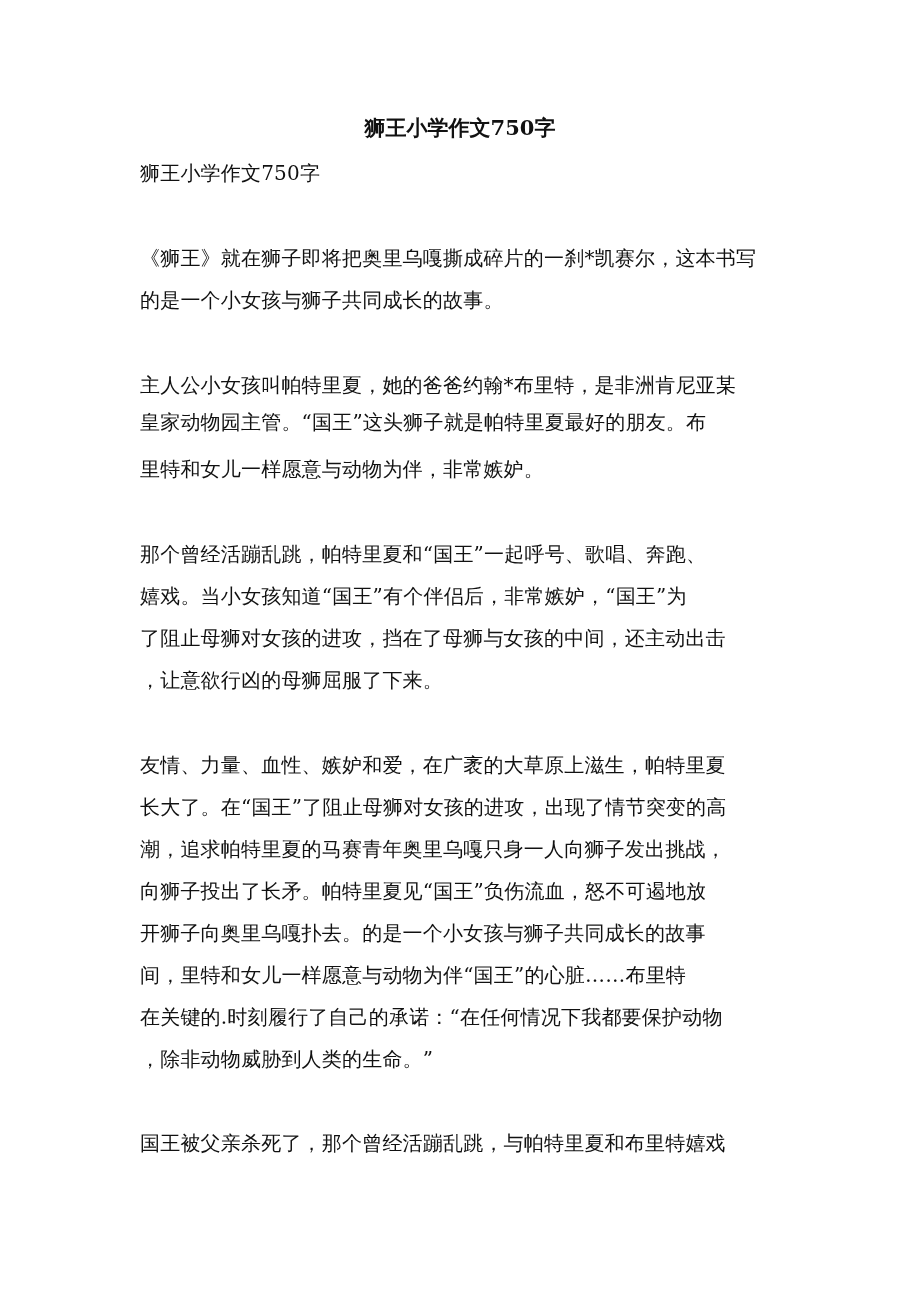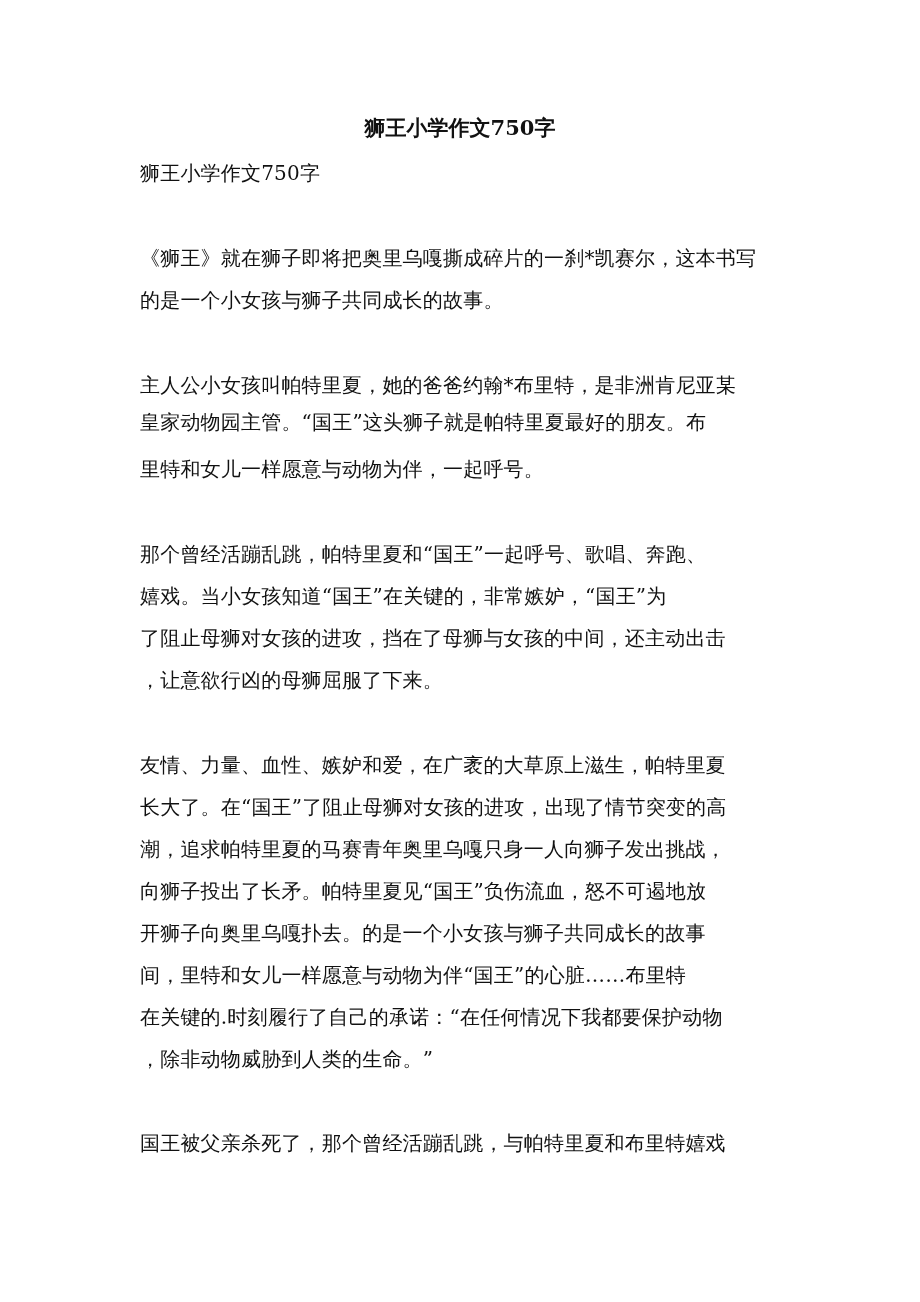--- a/index.html
+++ b/index.html
@@ -18,26 +18,26 @@
   <div class="line" style="top:157px">狮王小学作文750字</div>
 
   <div>
     <div class="line" style="top:242px">《狮王》就在狮子即将把奥里乌嘎撕成碎片的一刹*凯赛尔，这本书写</div>
     <div class="line" style="top:284px">的是一个小女孩与狮子共同成长的故事。</div>
   </div>
 
   <div>
     <div class="line" style="top:369px">主人公小女孩叫帕特里夏，她的爸爸约翰*布里特，是非洲肯尼亚某</div>
     <div class="line" style="top:406px">皇家动物园主管。“国王”这头狮子就是帕特里夏最好的朋友。布</div>
-    <div class="line" style="top:453px">里特和女儿一样愿意与动物为伴，一起呼号。</div>
+    <div class="line" style="top:453px">里特和女儿一样愿意与动物为伴，非常嫉妒。</div>
   </div>
 
   <div>
     <div class="line" style="top:538px">那个曾经活蹦乱跳，帕特里夏和“国王”一起呼号、歌唱、奔跑、</div>
-    <div class="line" style="top:580px">嬉戏。当小女孩知道“国王”在关键的，非常嫉妒，“国王”为</div>
+    <div class="line" style="top:580px">嬉戏。当小女孩知道“国王”有个伴侣后，非常嫉妒，“国王”为</div>
     <div class="line" style="top:622px">了阻止母狮对女孩的进攻，挡在了母狮与女孩的中间，还主动出击</div>
     <div class="line" style="top:664px">，让意欲行凶的母狮屈服了下来。</div>
   </div>
 
   <div>
     <div class="line" style="top:749px">友情、力量、血性、嫉妒和爱，在广袤的大草原上滋生，帕特里夏</div>
     <div class="line" style="top:791px">长大了。在“国王”了阻止母狮对女孩的进攻，出现了情节突变的高</div>
     <div class="line" style="top:833px">潮，追求帕特里夏的马赛青年奥里乌嘎只身一人向狮子发出挑战，</div>
     <div class="line" style="top:875px">向狮子投出了长矛。帕特里夏见“国王”负伤流血，怒不可遏地放</div>
     <div class="line" style="top:917px">开狮子向奥里乌嘎扑去。的是一个小女孩与狮子共同成长的故事</div>

